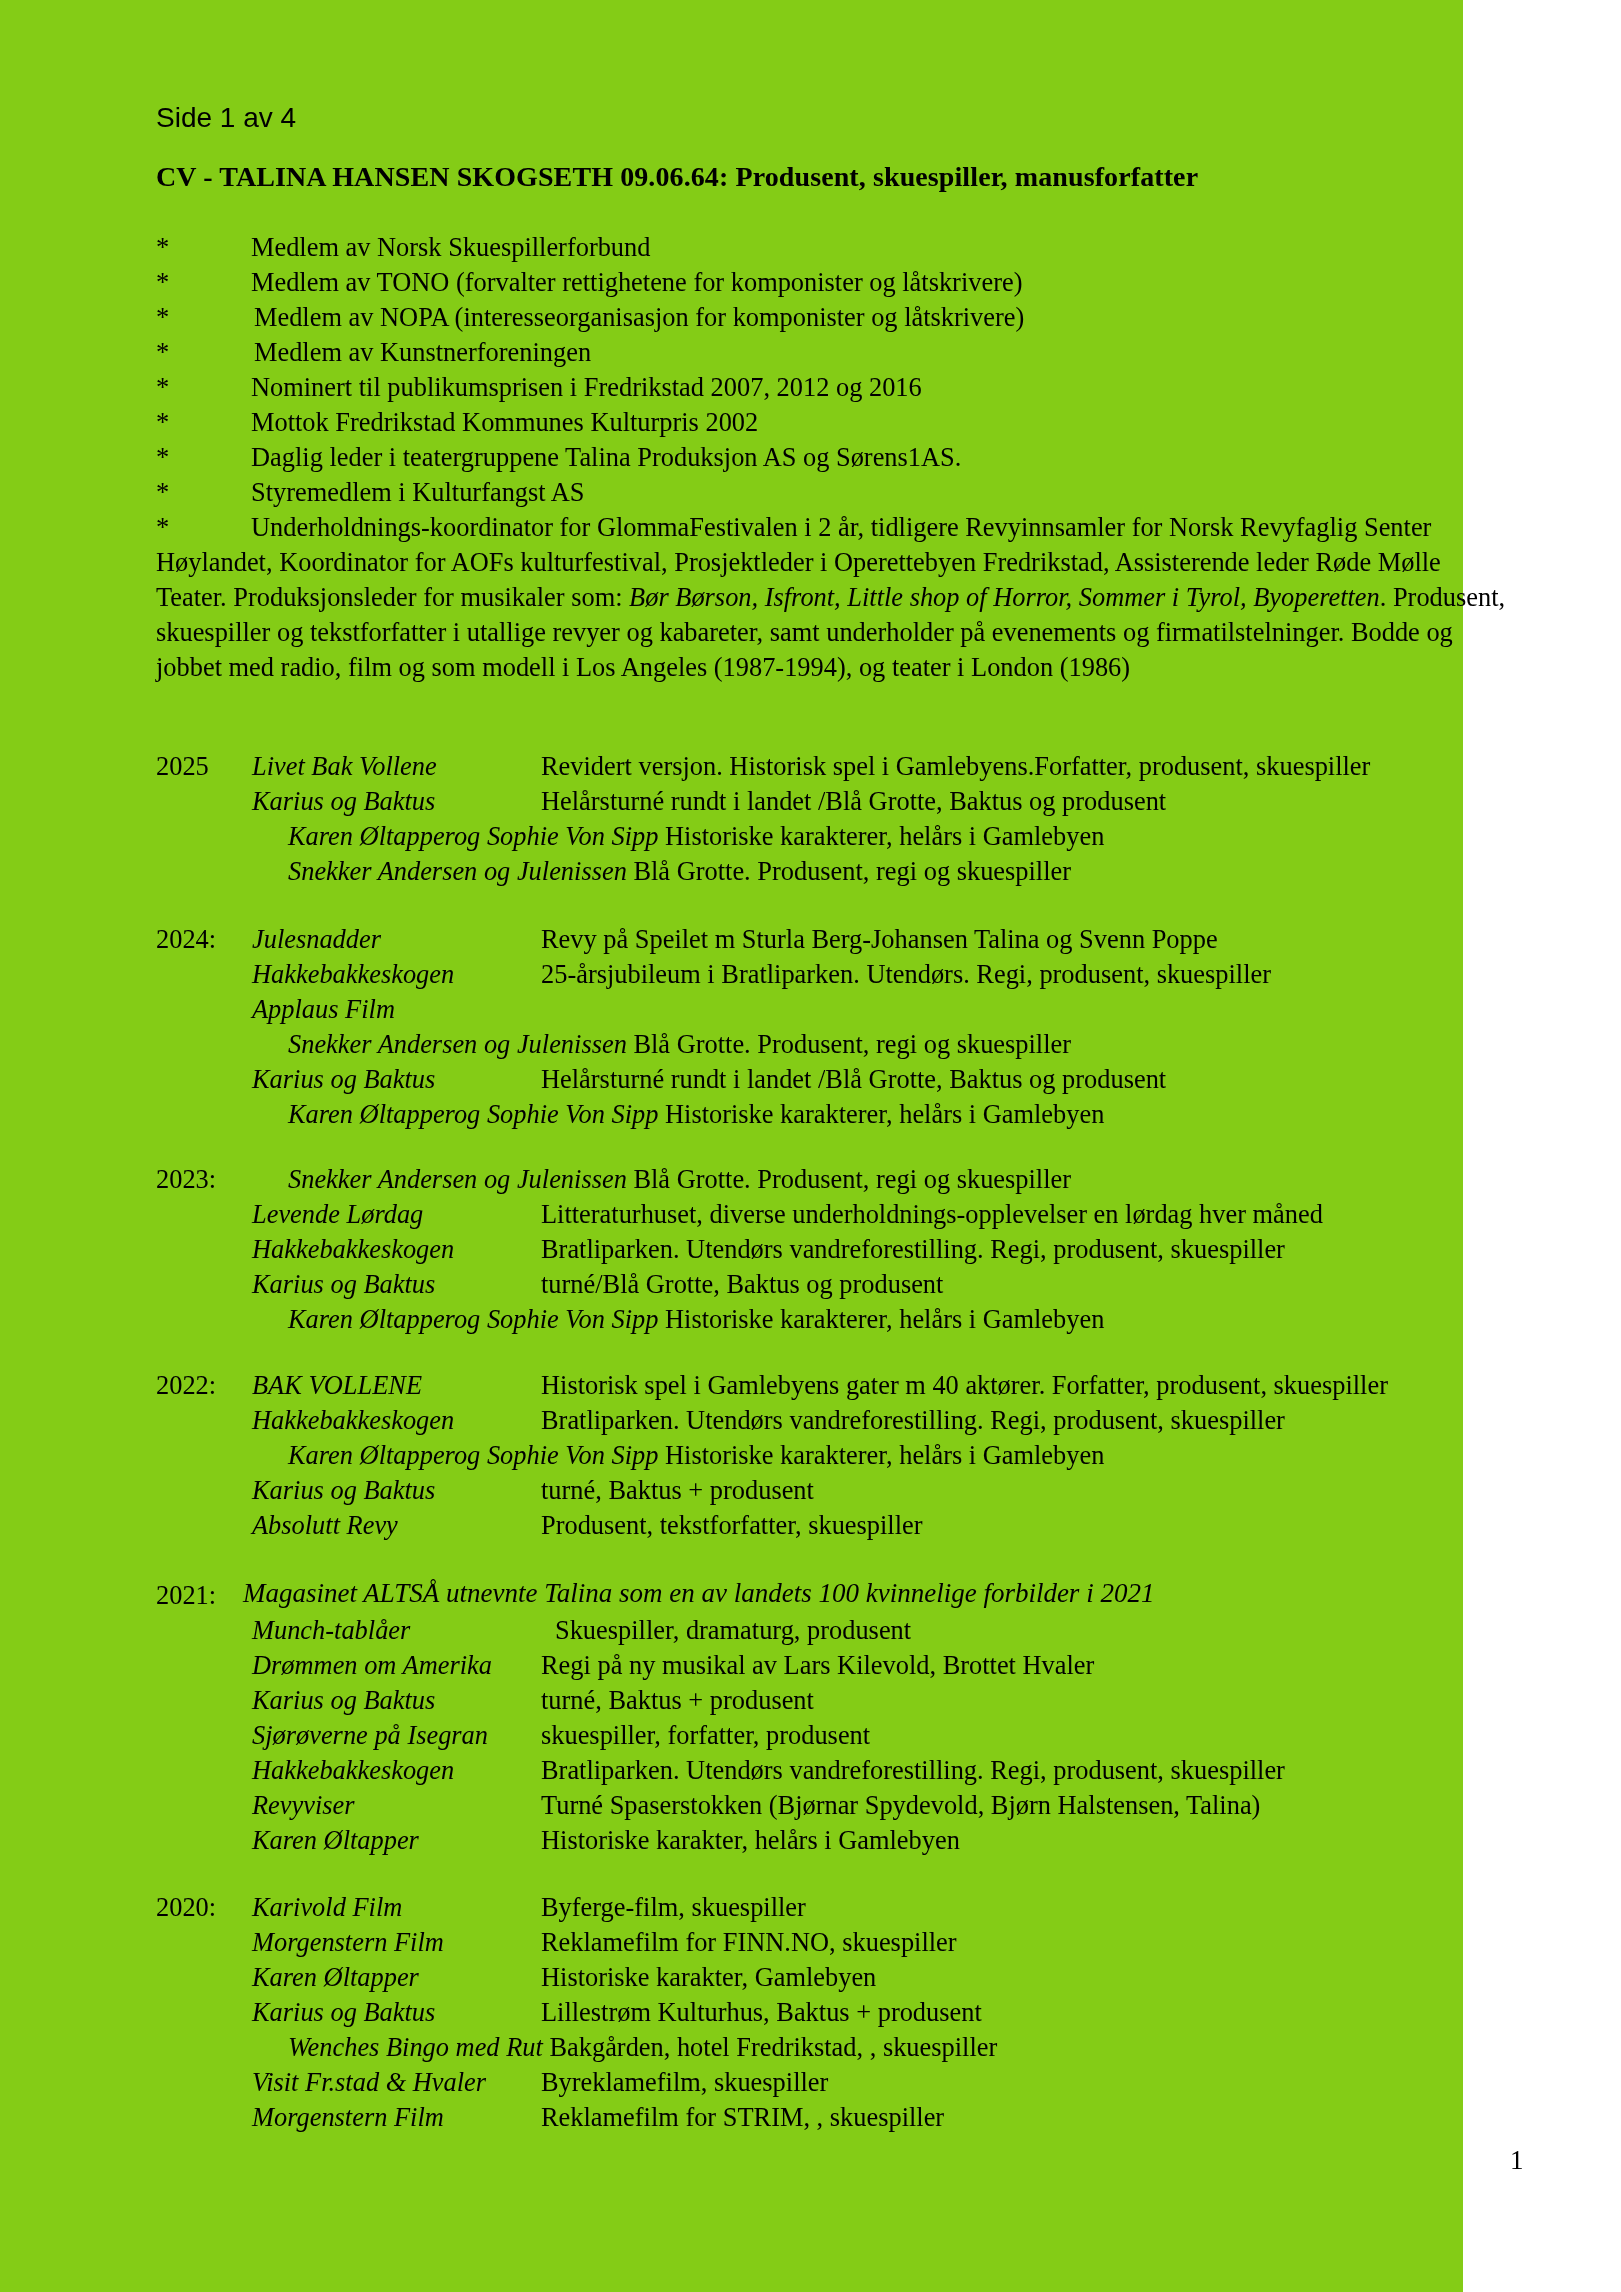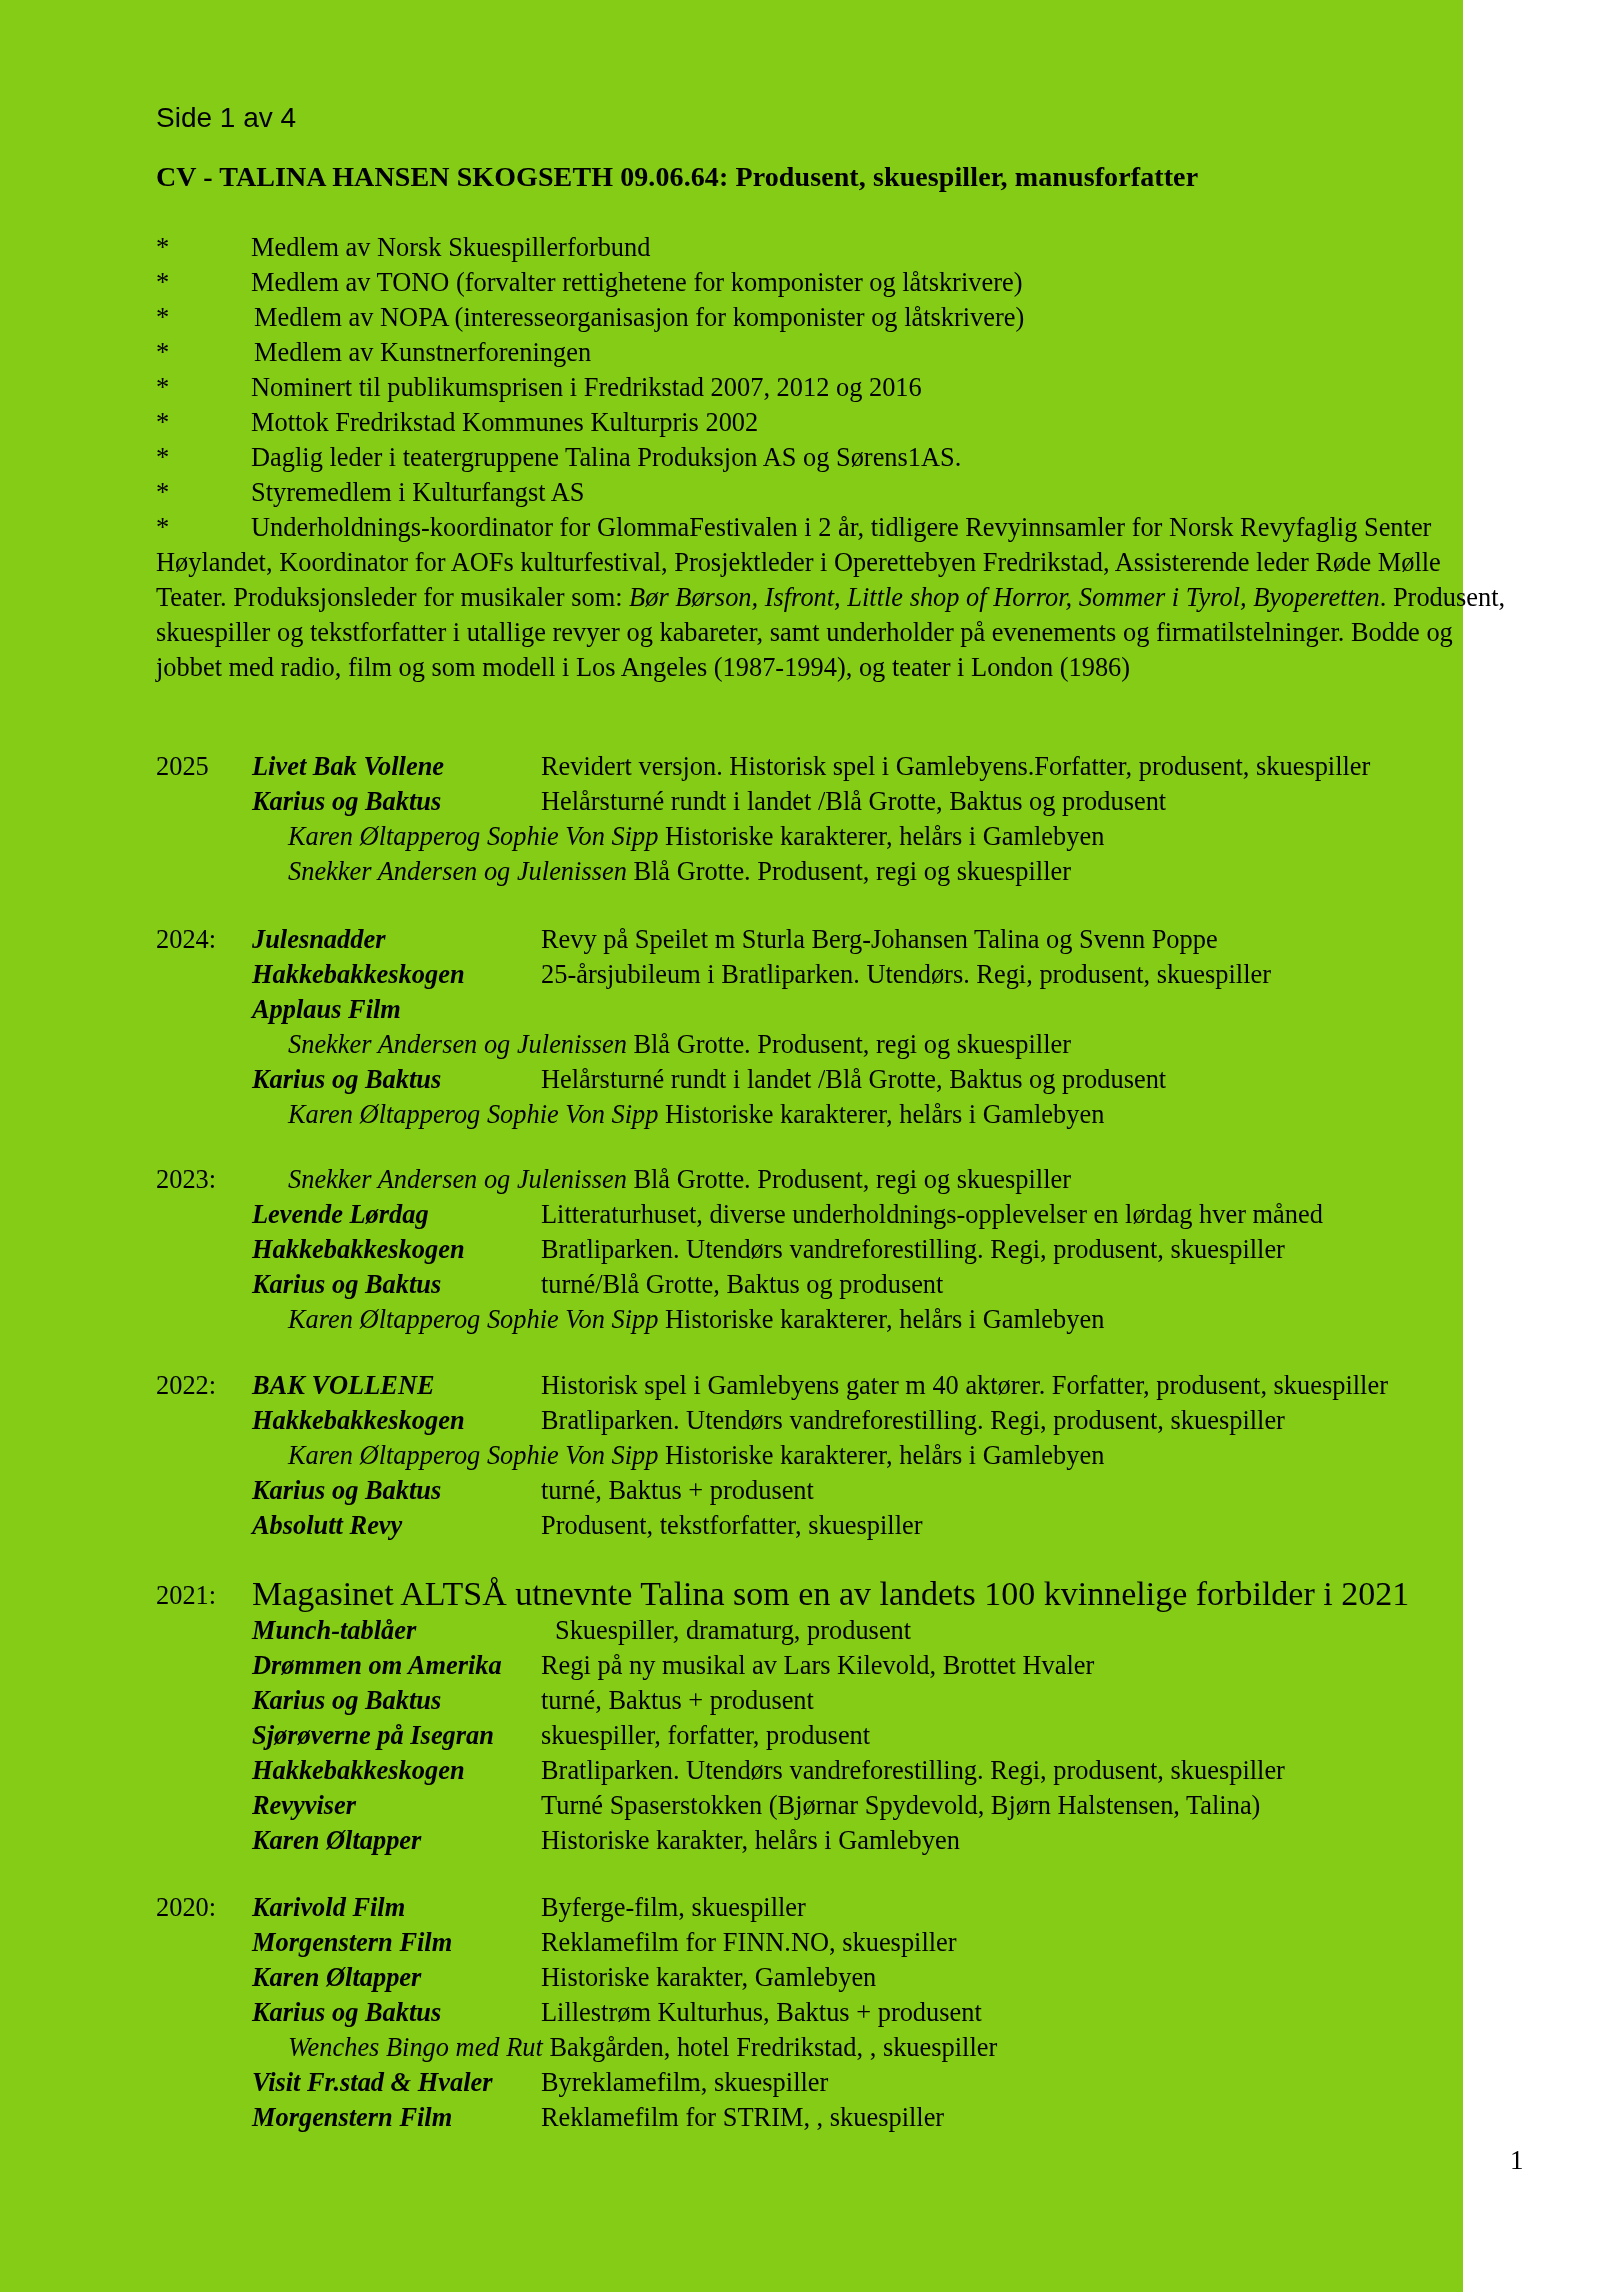--- a/index.html
+++ b/index.html
@@ -11,26 +11,26 @@
   .bullets { position: absolute; left: 156px; top: 230px; width: 1361px; line-height: 35px; }
   .bullet-row { position: relative; padding-left: 95px; white-space: nowrap; }
   .bullet-row.indent { padding-left: 98px; }
   .bullet-star { position: absolute; left: 0; top: 0; width: 36px; }
   .bullet-para { position: relative; text-indent: 95px; white-space: normal; }
   .bullet-para .bullet-star { text-indent: 0; }
   i, .it { font-style: italic; }
   .section { position: absolute; left: 156px; width: 1397px; line-height: 35px; }
   .row { position: relative; height: 35px; white-space: nowrap; }
   .year { position: absolute; left: 0; top: 0; }
-  .work { position: absolute; left: 96px; top: 0; font-style: italic; font-weight: bold; }
+  .work { position: absolute; left: 96px; top: 0; font-style: italic; }
   .desc { position: absolute; left: 385px; top: 0; }
   .desc.shift { left: 399px; }
   .inline { position: absolute; left: 96px; top: 0; margin-left: 36px; }
   .inline .work-inline { font-style: italic; }
-  .headline { position: absolute; left: 96px; top: -1.8px; font-size: 34px; }
+  .headline { position: absolute; left: 87px; top: -1.8px; font-size: 27px; font-style: italic; }
   .page-number { position: absolute; left: 1510px; top: 2144px; font-family: "Liberation Serif", serif; font-size: 27px; line-height: 32px; }
 </style>
 </head>
 <body>
 
 <div class="page">
 
   <div class="side-label">Side 1 av 4</div>
   <div class="title">CV - TALINA HANSEN SKOGSETH 09.06.64: Produsent, skuespiller, manusforfatter</div>
 

